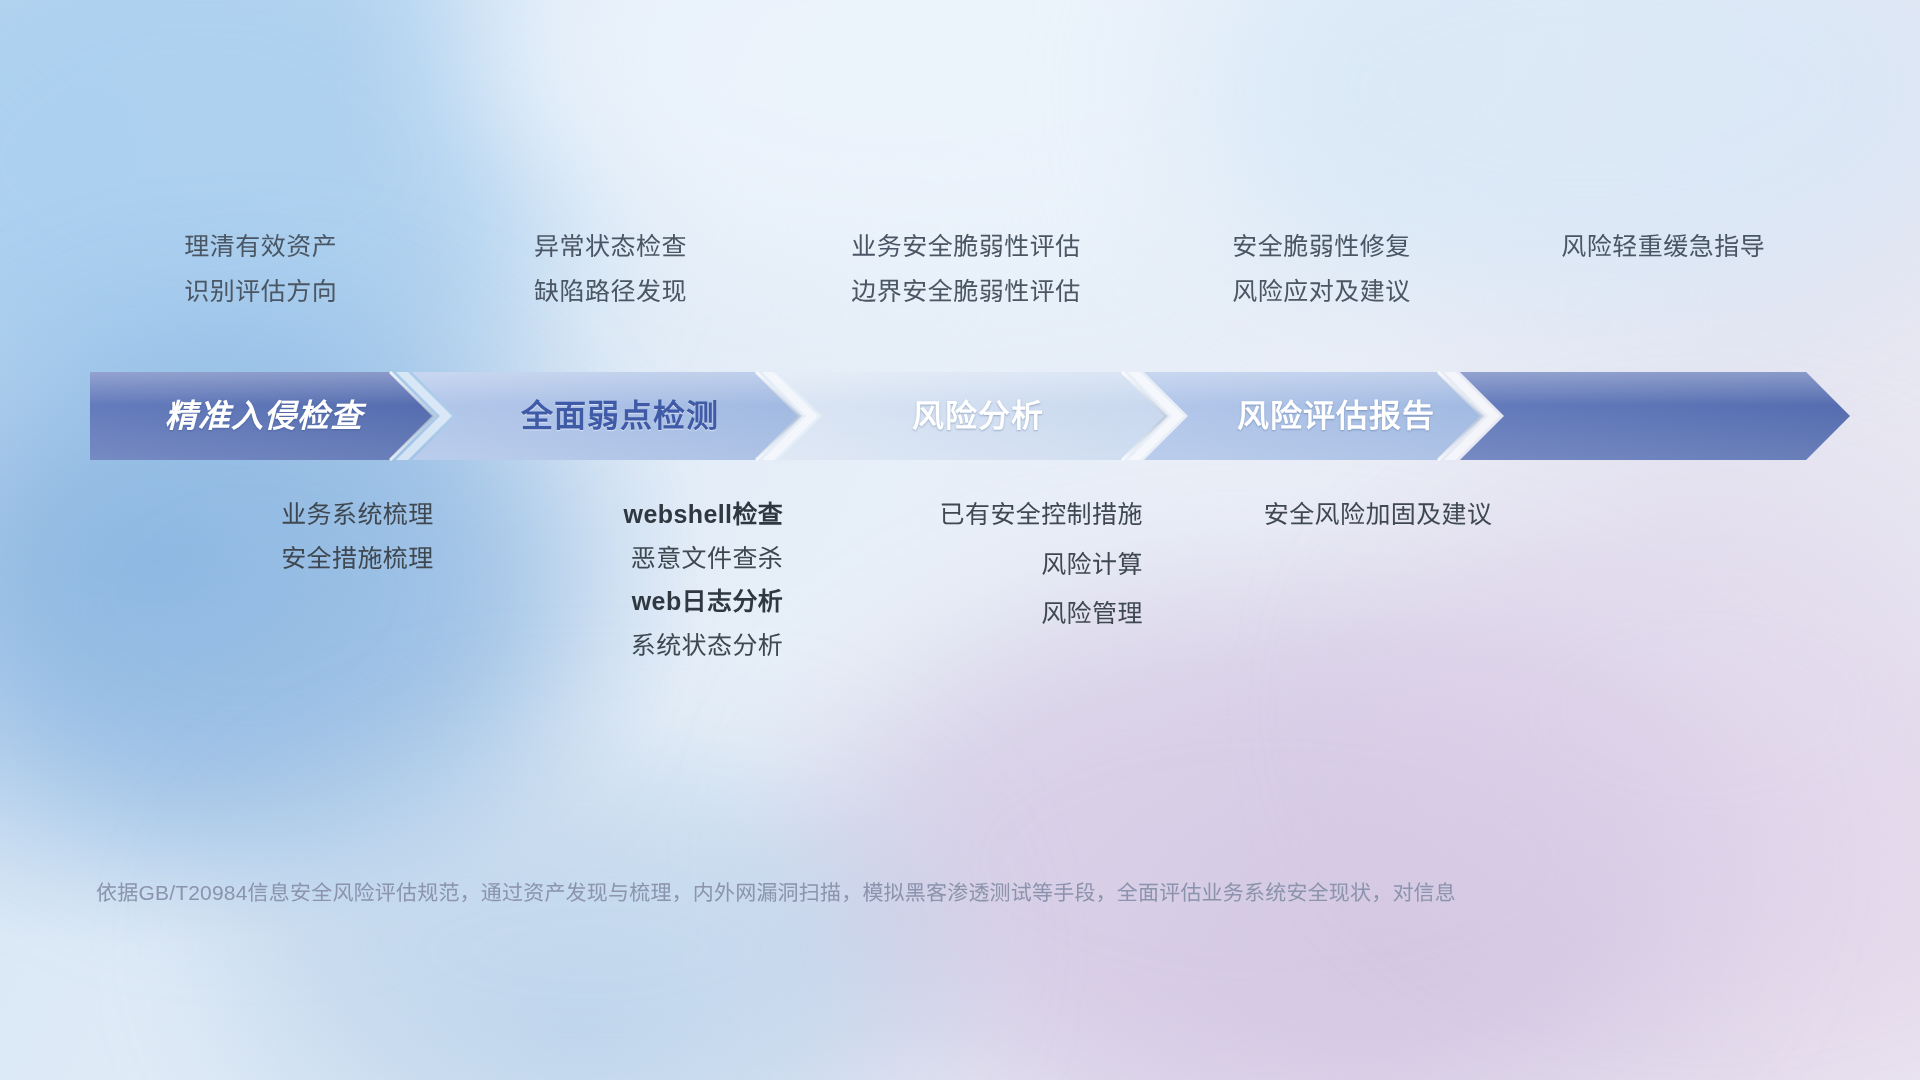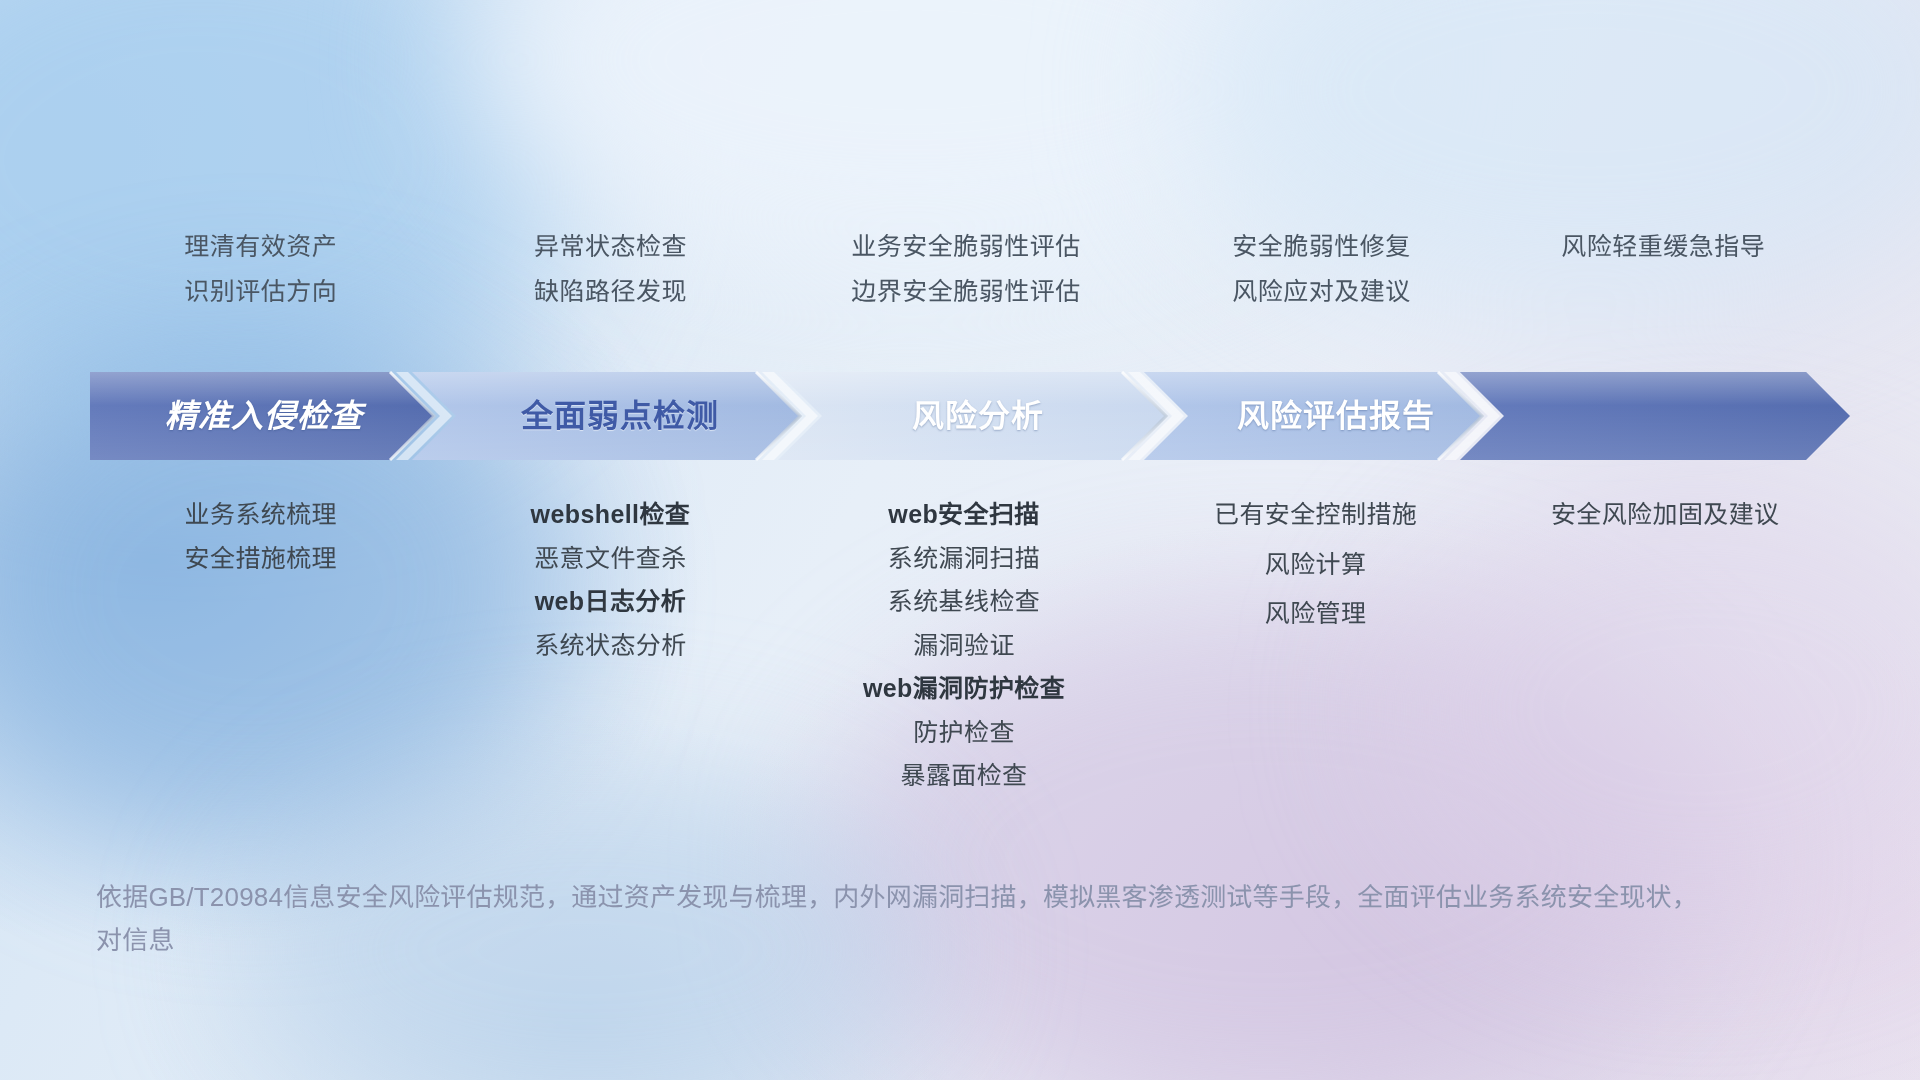--- a/index.html
+++ b/index.html
@@ -74,21 +74,21 @@
   
   .band-labels .s1{transform:translateX(-8px);}
   .band-labels .s2{transform:translateX(-2px);font-style:italic;}
   .band-labels .s3{transform:translateX(2px);}
   .band-labels .s4{transform:translateX(8px);}
   .band-labels .s5{transform:translateX(14px);}
 
   
   .bottom-lists{top:500px;}
   .bottom-lists .cell{
-    display:flex;flex-direction:column;align-items:center;gap:14px;
+    display:flex;flex-direction:column;align-items:flex-end;gap:14px;
   }
   .list-item{
     font-size:25px;color:#3f4851;line-height:1.18;letter-spacing:.4px;
     white-space:nowrap;
   }
   .list-item.em{font-weight:bold;color:#2f3740;}
   
   .bottom-lists .c1{transform:translateX(-8px);}
   .bottom-lists .c2{transform:translateX(-4px);}
   .bottom-lists .c3{transform:translateX(4px);}
@@ -96,21 +96,21 @@
   .bottom-lists .c5{transform:translateX(14px);}
   .top-notes .c1{transform:translateX(-8px);}
   .top-notes .c2{transform:translateX(-4px);}
   .top-notes .c3{transform:translateX(6px);}
   .top-notes .c4{transform:translateX(12px);}
   .top-notes .c5{transform:translateX(16px);}
 
   
   #footer{
     position:absolute;left:96px;right:205px;top:876px;
-    font-size:26px;color:#8b93ad;line-height:1.65;letter-spacing:.2px;
+    font-size:21px;color:#8b93ad;line-height:1.65;letter-spacing:.2px;
   }
   #footer p{margin:0;}
 </style>
 </head>
 <body>
 
 <div id="stage">
   <div class="blob b1"></div>
   <div class="blob b2"></div>
   <div class="blob b3"></div>
@@ -220,29 +220,20 @@
         <div class="list-item">安全措施梳理</div>
       </div>
 
       <div class="cell c2">
         <div class="list-item em">webshell检查</div>
         <div class="list-item">恶意文件查杀</div>
         <div class="list-item em">web日志分析</div>
         <div class="list-item">系统状态分析</div>
       </div>
 
-      <div class="cell c3">
-        <div class="list-item em">web安全扫描</div>
-        <div class="list-item">系统漏洞扫描</div>
-        <div class="list-item">系统基线检查</div>
-        <div class="list-item">漏洞验证</div>
-        <div class="list-item em">web漏洞防护检查</div>
-        <div class="list-item">防护检查</div>
-        <div class="list-item">暴露面检查</div>
-      </div>
 
       <div class="cell c4">
         <div class="list-item">已有安全控制措施</div>
         <div class="list-item">风险计算</div>
         <div class="list-item">风险管理</div>
       </div>
 
       <div class="cell c5">
         <div class="list-item">安全风险加固及建议</div>
       </div>

